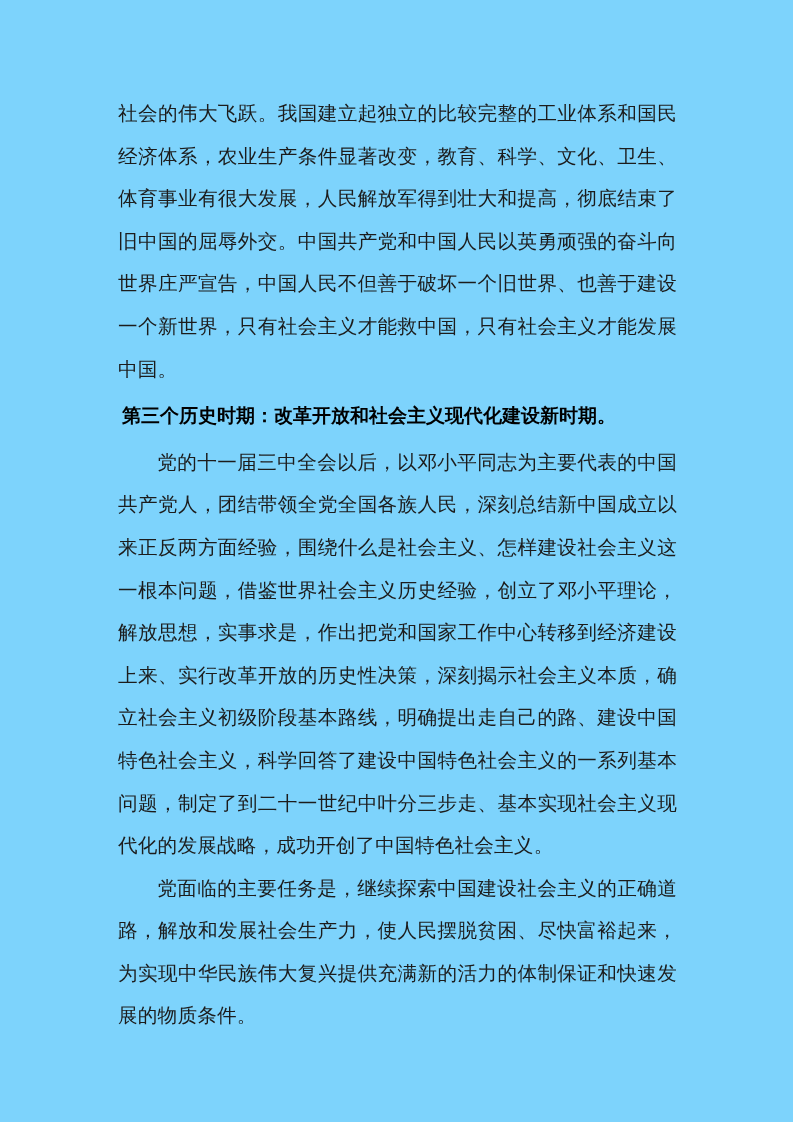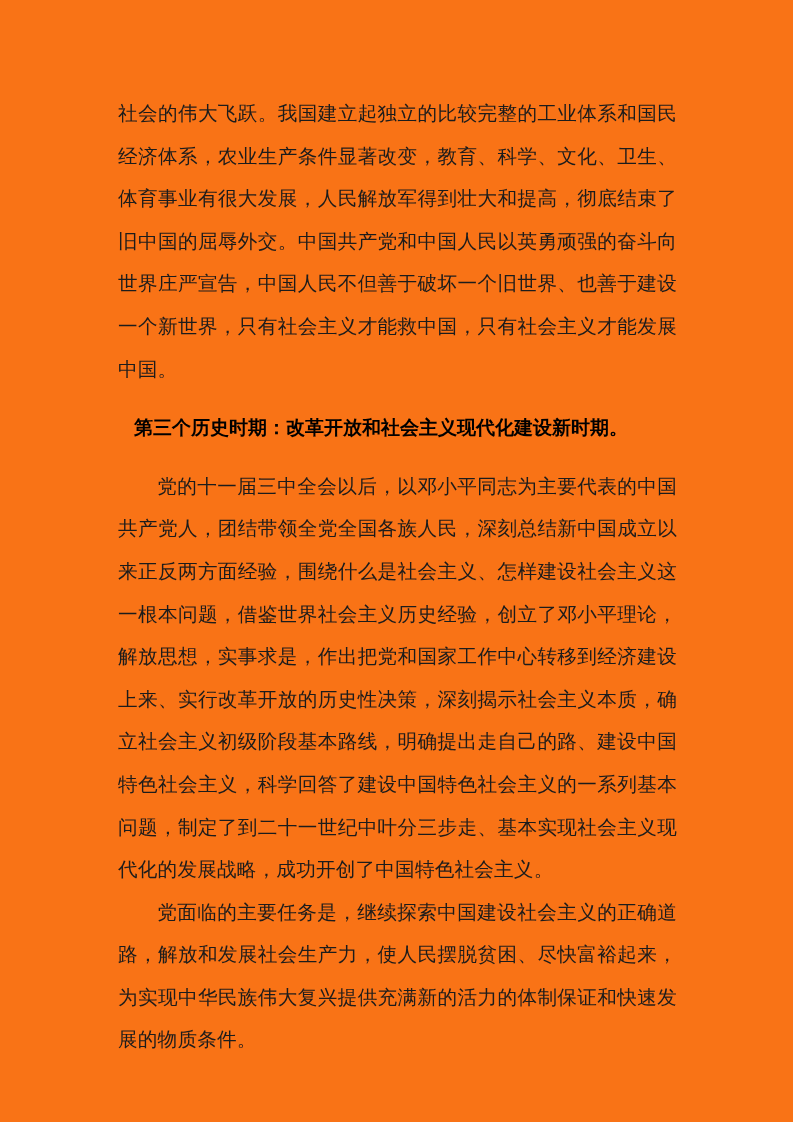--- a/index.html
+++ b/index.html
@@ -12,21 +12,21 @@
     background: #ffffff;
     position: relative;
     overflow: hidden;
   }
   .page {
     position: absolute;
     left: 0;
     top: 0;
     width: 793px;
     height: 1122px;
-    background: #f97316;
+    background: #7dd3fc;
   }
   .page-content {
     position: absolute;
     left: 118px;
     top: 93px;
     width: 559px;
     color: #1c1c1c;
     font-family: "Liberation Serif", "DejaVu Serif", serif;
     font-size: 19.6px;
     line-height: 42.6px;
@@ -34,21 +34,21 @@
   }
   .body-para {
     margin: 0;
     padding: 0;
     letter-spacing: 0.2px;
   }
   .body-para.indent {
     text-indent: 2em;
   }
   .section-heading {
-    margin: 16px;
+    margin: 4px;
     padding: 0;
     font-family: "Liberation Sans", "DejaVu Sans", sans-serif;
     font-weight: bold;
     font-size: 19px;
     line-height: 42.6px;
     text-align: left;
     color: #000000;
     letter-spacing: 0;
   }
 </style>

